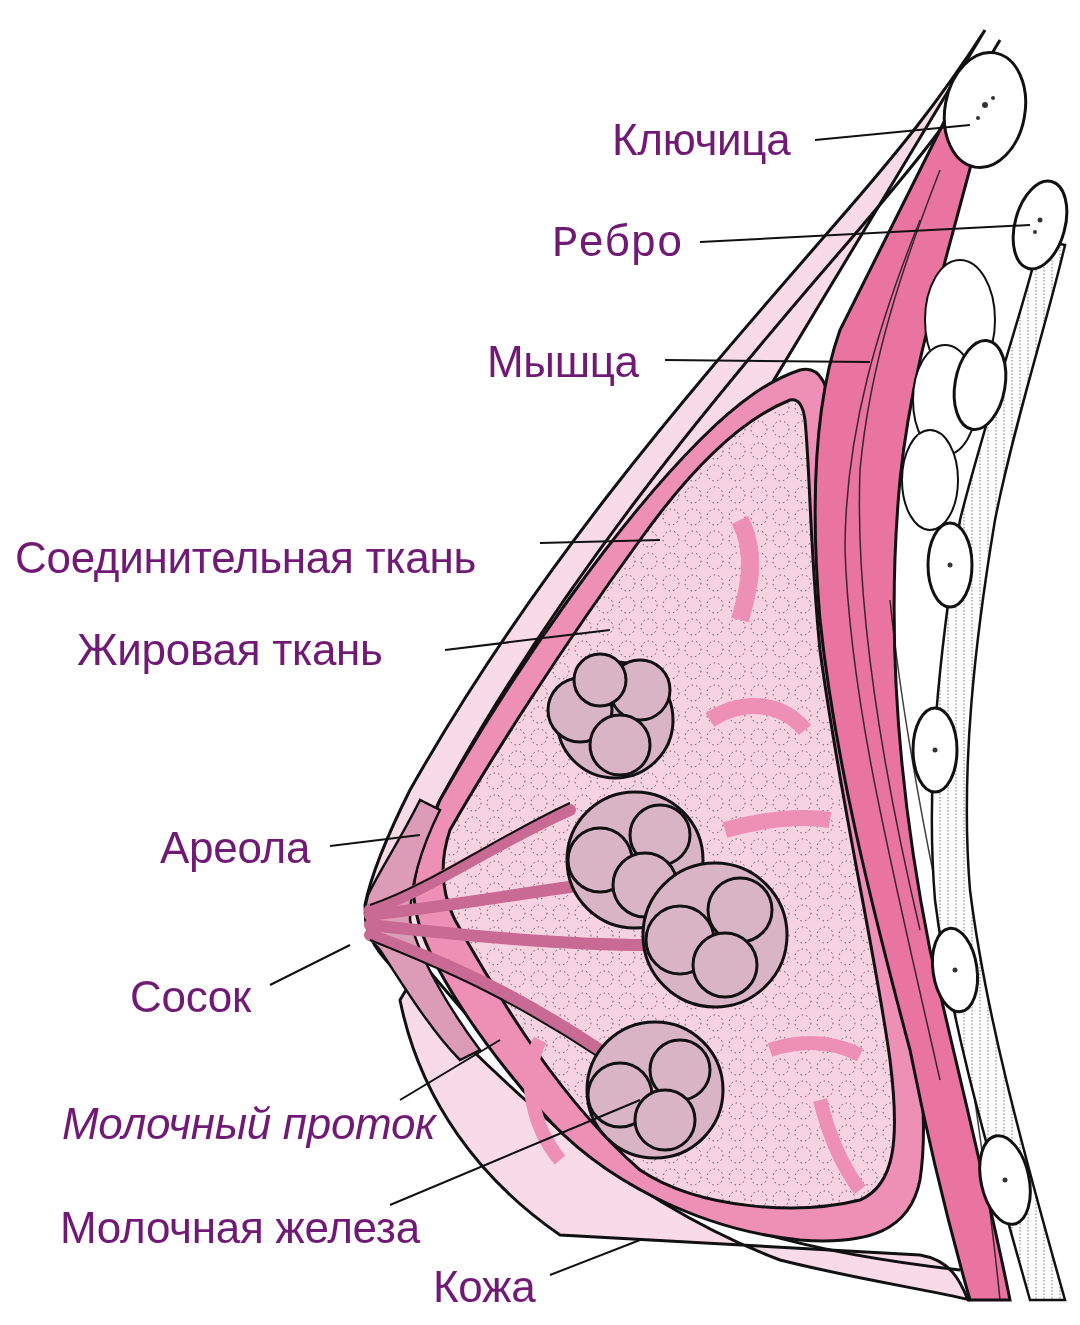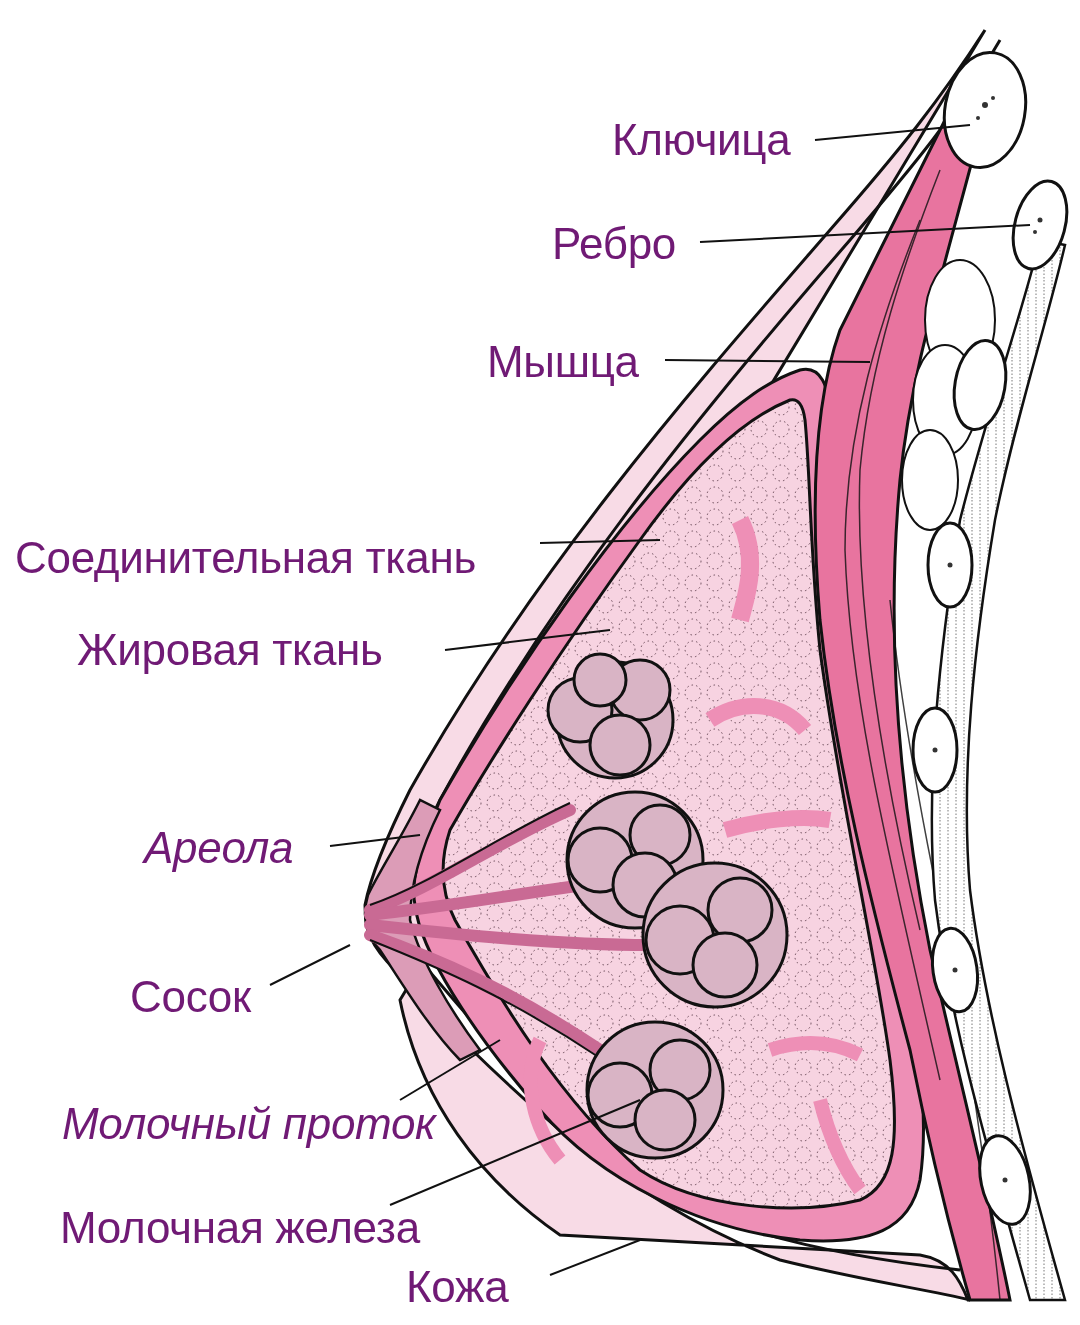--- a/index.html
+++ b/index.html
@@ -114,21 +114,21 @@
     <line x1="445" y1="650" x2="610" y2="630"></line>
     <line x1="330" y1="846" x2="420" y2="835"></line>
     <line x1="270" y1="985" x2="350" y2="945"></line>
     <line x1="400" y1="1100" x2="500" y2="1040"></line>
     <line x1="390" y1="1205" x2="640" y2="1100"></line>
     <line x1="550" y1="1275" x2="640" y2="1240"></line>
   </g>
 </svg>
 
 <div class="label" style="left:612px; top:118px;">Ключица</div>
-<div class="label" style="left:552px; top:222px;">Ребро</div>
+<div class="label" style="left:552px; top:222px;font-family:Liberation Mono, monospace;">Ребро</div>
 <div class="label" style="left:487px; top:340px;">Мышца</div>
 <div class="label" style="left:15px; top:536px;text-align:center;">Соединительная ткань</div>
 <div class="label" style="left:77px; top:628px;">Жировая ткань</div>
-<div class="label" style="left:144px; top:826px;font-style:italic;">Ареола</div>
+<div class="label" style="left:160px; top:826px;">Ареола</div>
 <div class="label" style="left:130px; top:975px;">Сосок</div>
 <div class="label" style="left:62px; top:1102px;font-style:italic;">Молочный проток</div>
 <div class="label" style="left:60px; top:1206px;">Молочная железа</div>
-<div class="label" style="left:406px; top:1265px;">Кожа</div>
+<div class="label" style="left:433px; top:1265px;">Кожа</div>
 
 </body></html>

